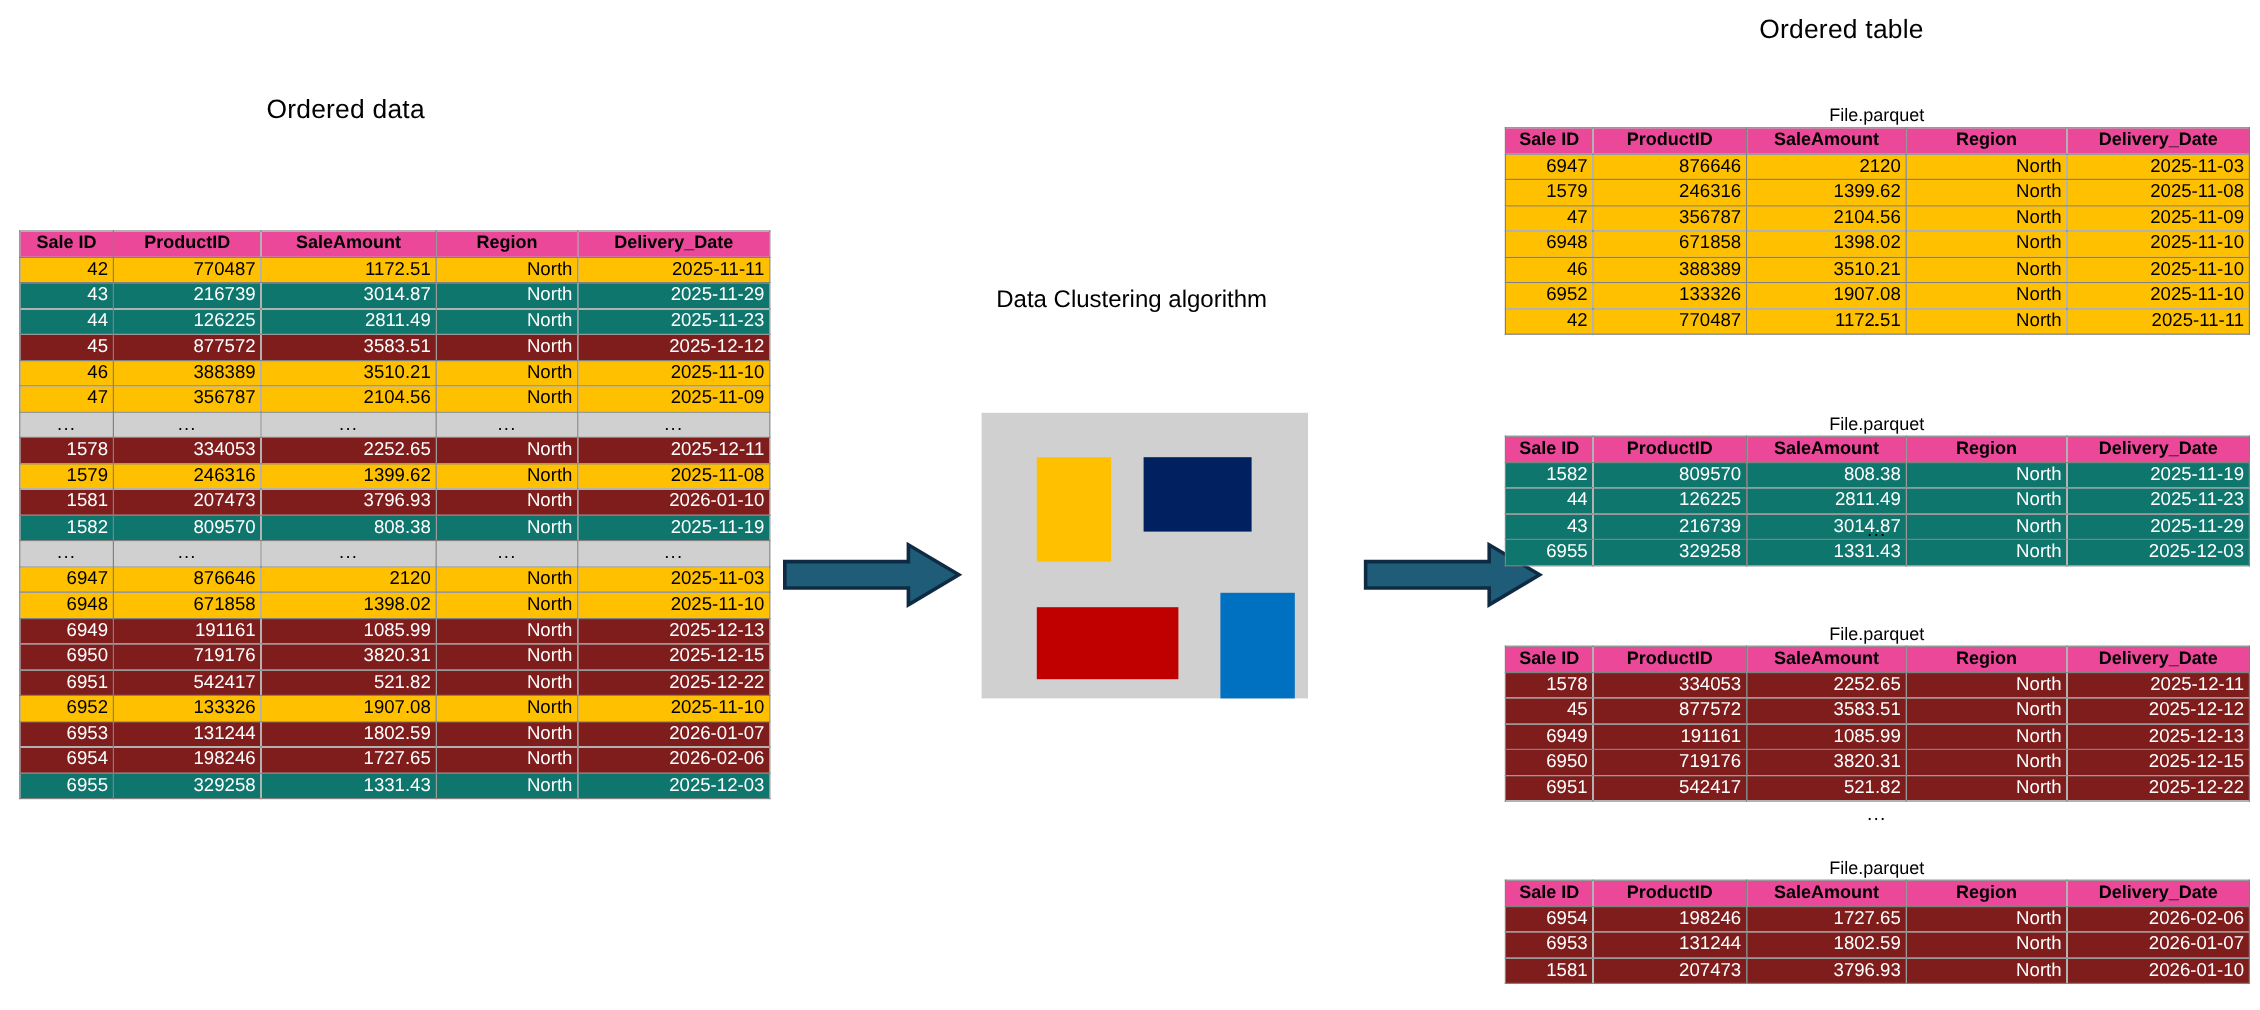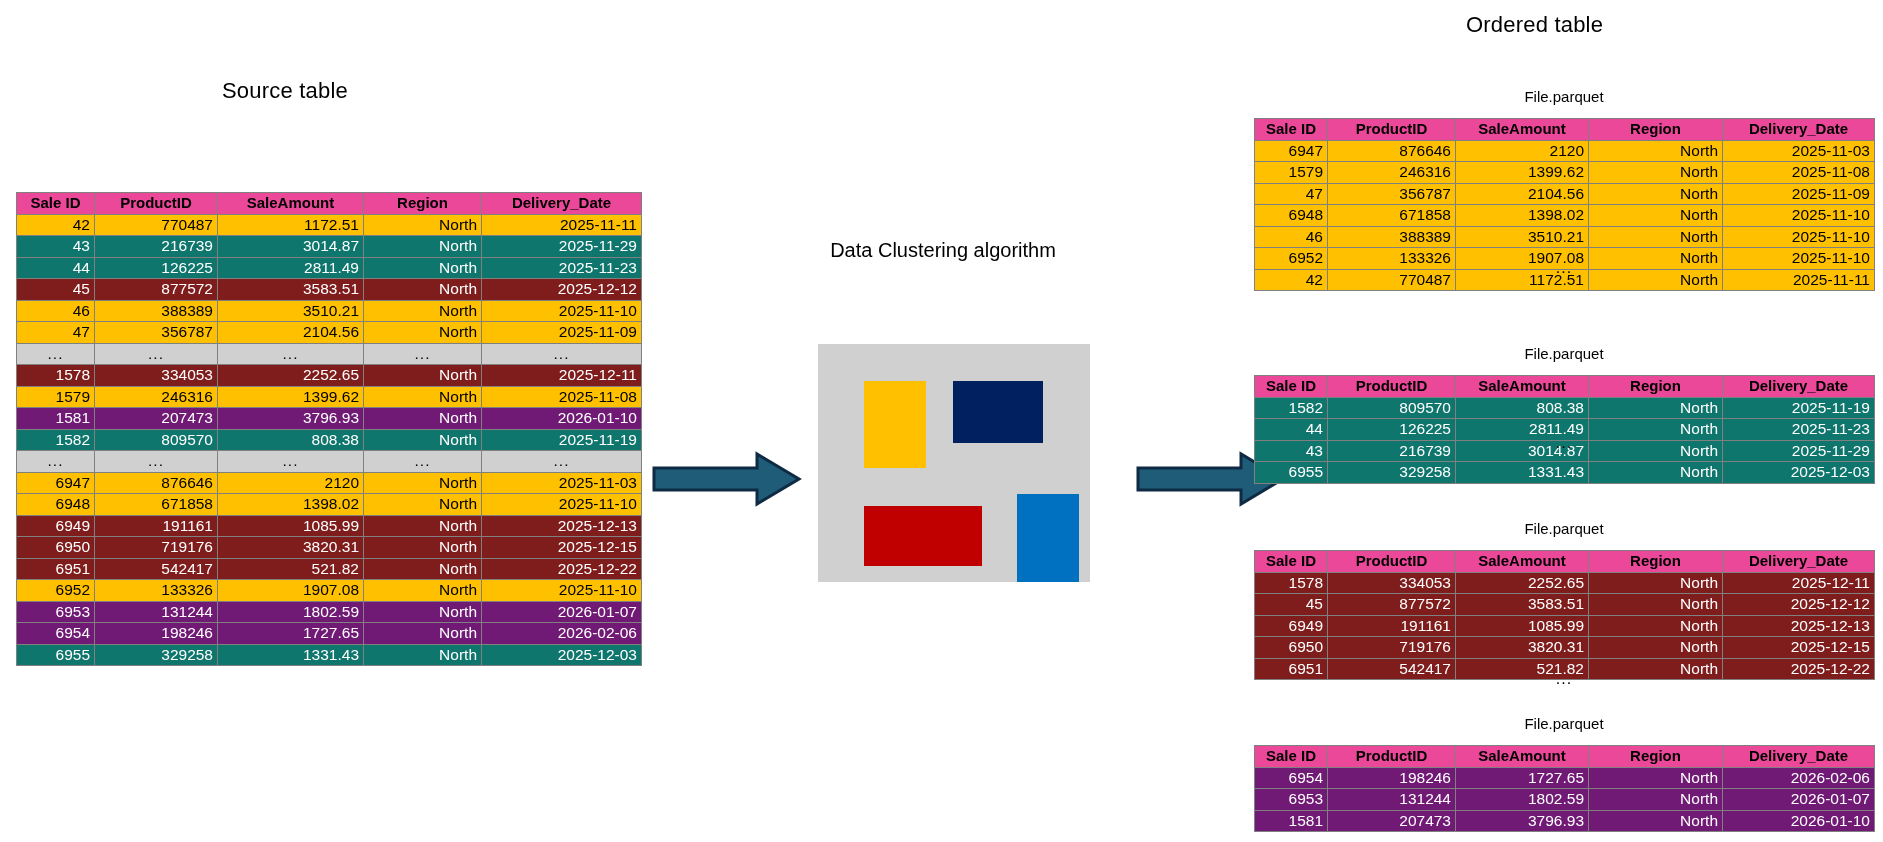--- a/index.html
+++ b/index.html
@@ -60,21 +60,21 @@
     font-size: 15px;
   }
   td.num   { text-align: right; }
   td.txt   { text-align: right; }
   td.dots  { text-align: center; letter-spacing: 1px; }
 
   
   tr.c-yellow td { background: #FFC000; color: #000000; }
   tr.c-red    td { background: #0f766e; color: #ffffff; }
   tr.c-blue   td { background: #7f1d1d; color: #ffffff; }
-  tr.c-navy   td { background: #701a75; color: #ffffff; }
+  tr.c-navy   td { background: #7f1d1d; color: #ffffff; }
   tr.c-grey   td { background: #D0D0D0; color: #000000; }
 
   
   #source-table-wrap {
     position: absolute;
     left: 16px;
     top: 192px;
   }
   #source-table { width: 625px; }
   #source-table col.c0 { width: 78px; }
@@ -102,21 +102,21 @@
   .arrow { position: absolute; }
   #arrow-1 { left: 652px;  top: 451px; }
   #arrow-2 { left: 1136px; top: 451px; }
 
   
   .ordered-group { position: absolute; left: 1254px; width: 620px; }
   .file-label {
     text-align: center;
     font-size: 15px;
     color: #000000;
-    margin-bottom: 13px;
+    margin-bottom: 1px;
     line-height: 17px;
   }
   .ordered-group table.grid { width: 620px; }
   .ordered-group col.c0 { width: 73px; }
   .ordered-group col.c1 { width: 128px; }
   .ordered-group col.c2 { width: 133px; }
   .ordered-group col.c3 { width: 134px; }
   .ordered-group col.c4 { width: 152px; }
   .ellipsis-sep {
     position: absolute;
@@ -132,21 +132,21 @@
   #sep-0 { top: 259px; }
   #grp-1 { top: 345px; }
   #sep-1 { top: 434px; }
   #grp-2 { top: 520px; }
   #sep-2 { top: 670px; }
   #grp-3 { top: 715px; }
 </style>
 </head>
 <body>
 
-<div class="section-title" id="source-title">Source table</div>
+<div class="section-title" id="source-title">Ordered data</div>
 
 <div id="source-table-wrap">
   <table class="grid" id="source-table">
     <colgroup>
       <col class="c0">
         <col class="c1">
         <col class="c2">
         <col class="c3">
         <col class="c4">
     </colgroup>

